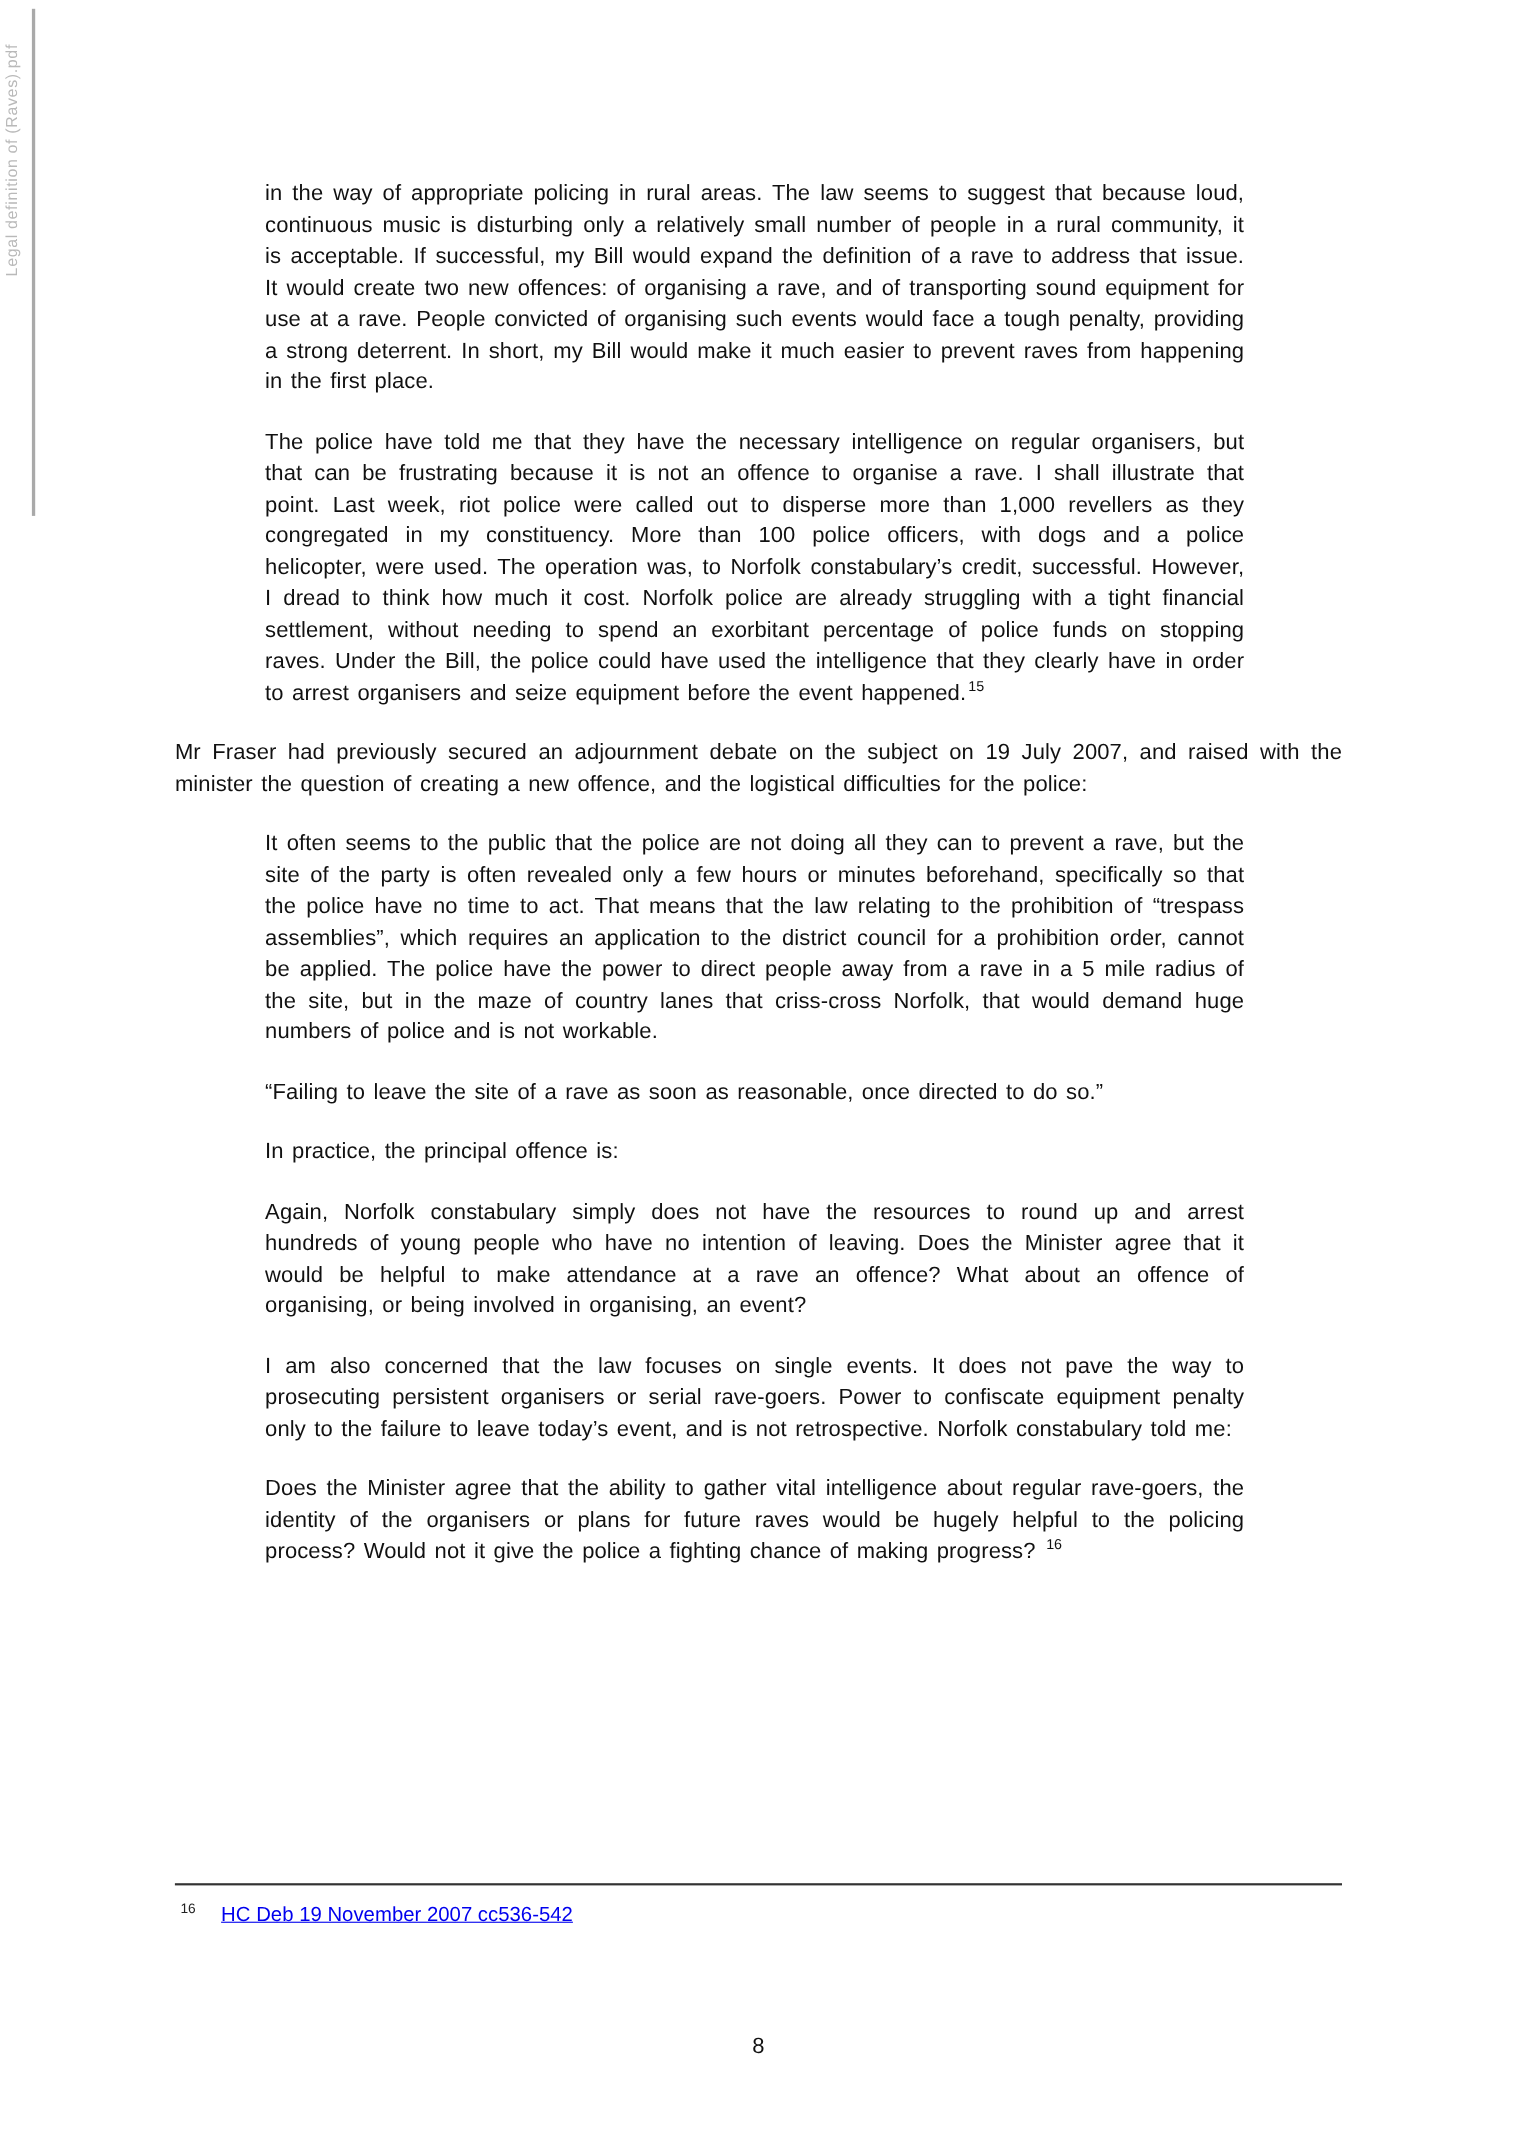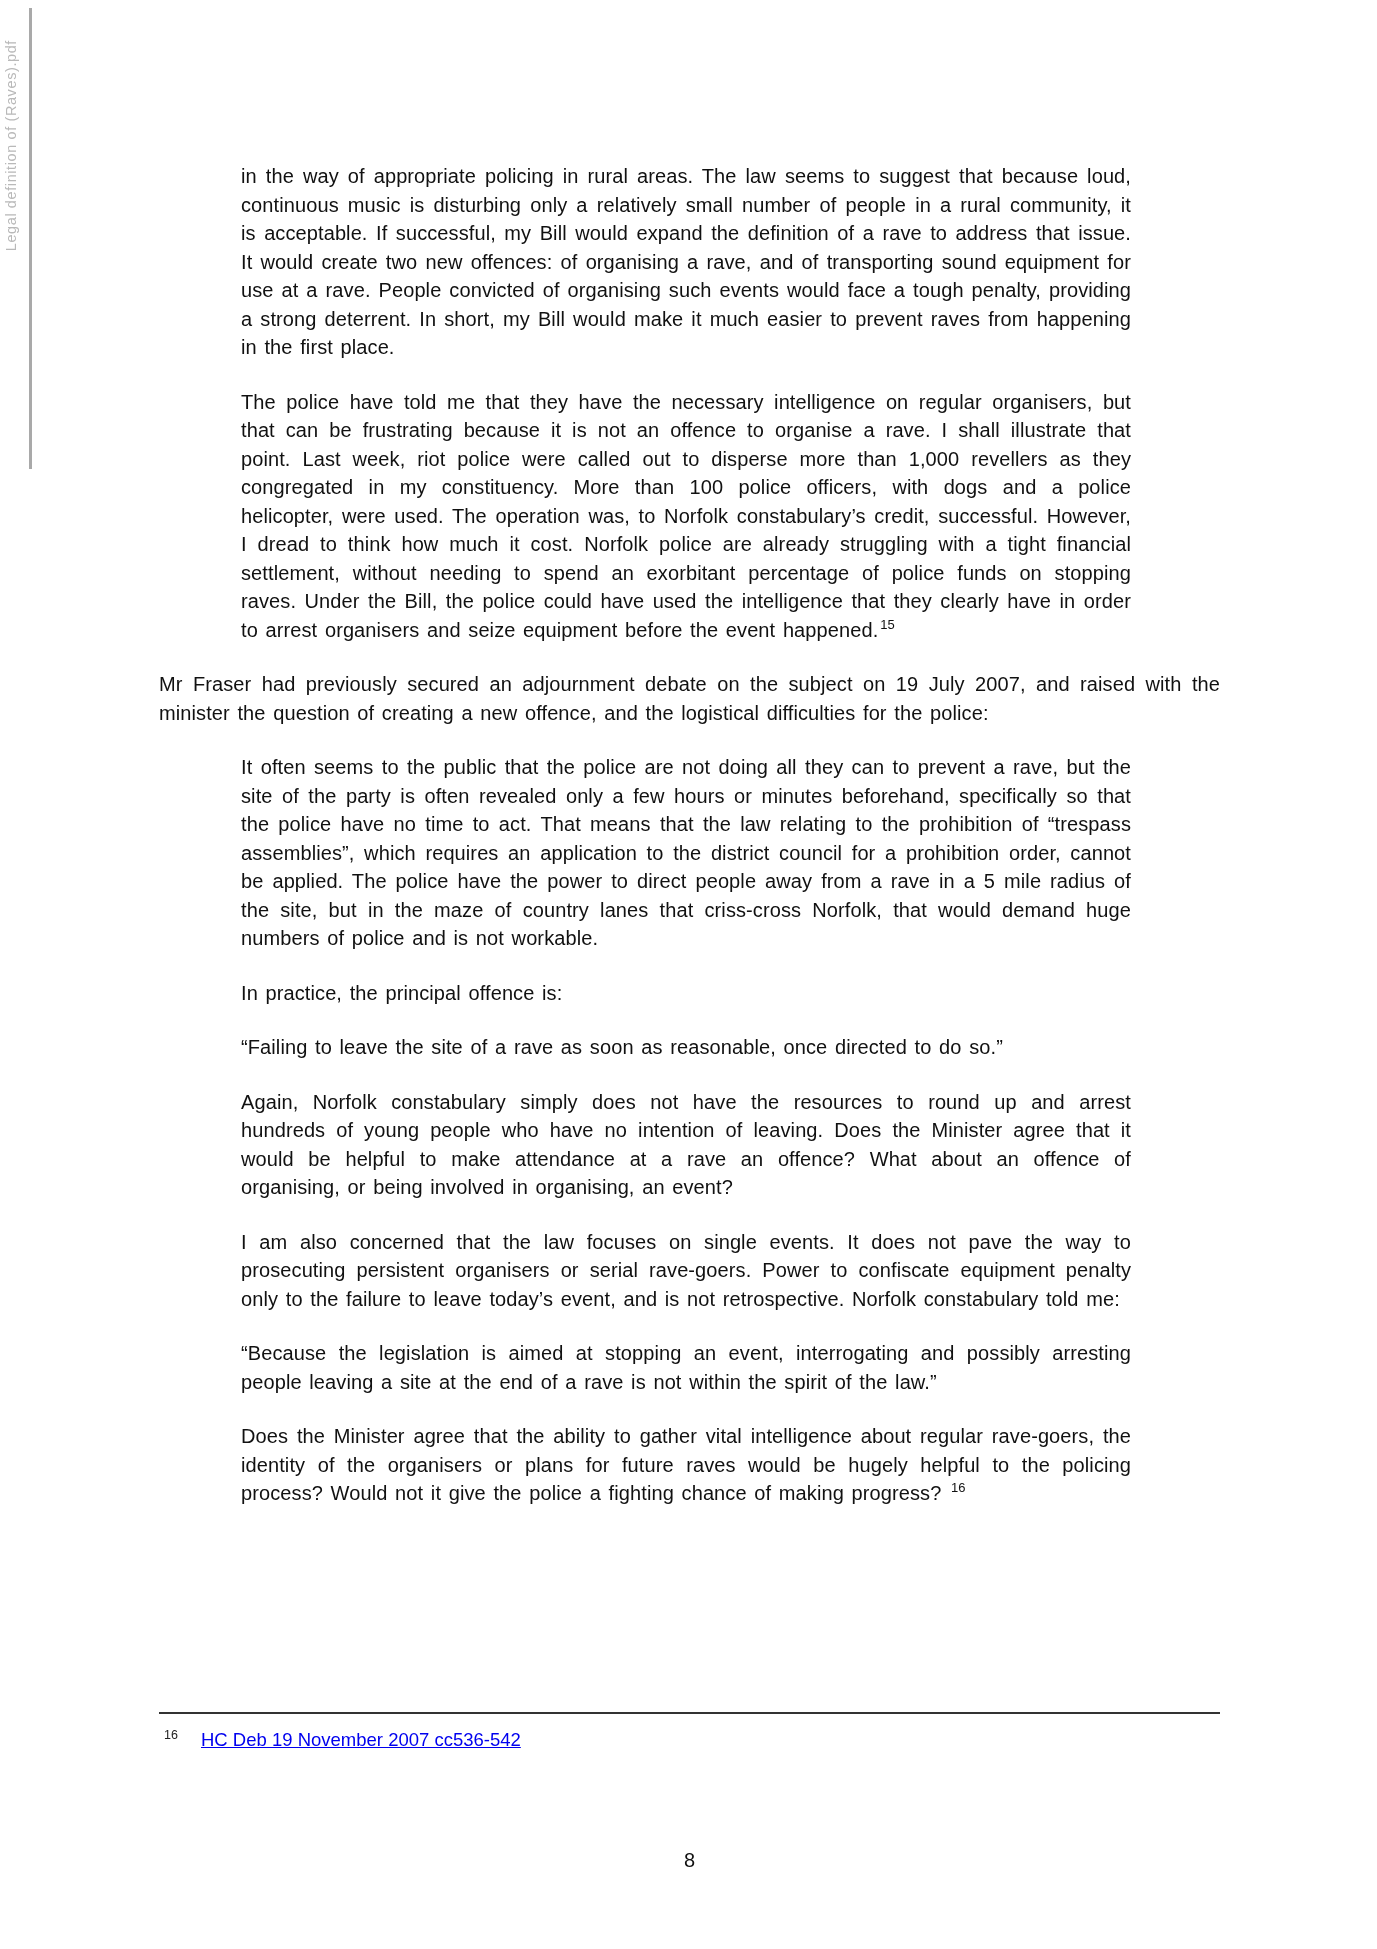--- a/index.html
+++ b/index.html
@@ -118,25 +118,24 @@
 
   <blockquote class="quote">
     <p>in the way of appropriate policing in rural areas. The law seems to suggest that because loud, continuous music is disturbing only a relatively small number of people in a rural community, it is acceptable. If successful, my Bill would expand the definition of a rave to address that issue. It would create two new offences: of organising a rave, and of transporting sound equipment for use at a rave. People convicted of organising such events would face a tough penalty, providing a strong deterrent. In short, my Bill would make it much easier to prevent raves from happening in the first place.</p>
     <p><span>The police have told me that they have the necessary intelligence on regular organisers, but that can be frustrating because it is not an offence to organise a rave. I shall illustrate that point. Last week, riot police were called out to disperse more than 1,000 revellers as they congregated in my constituency. More than 100 police officers, with dogs and a police helicopter, were used. The operation was, to Norfolk constabulary’s credit, successful. However, I dread to think how much it cost. Norfolk police are already struggling with a tight financial settlement, without needing to spend an exorbitant percentage of police funds on stopping raves. Under the Bill, the police could have used the intelligence that they clearly have in order to arrest organisers and seize equipment before the event happened.</span><sup class="fn-ref">15</sup></p>
   </blockquote>
 
   <p>Mr Fraser had previously secured an adjournment debate on the subject on 19 July 2007, and raised with the minister the question of creating a new offence, and the logistical difficulties for the police:</p>
 
   <blockquote class="quote">
     <p>It often seems to the public that the police are not doing all they can to prevent a rave, but the site of the party is often revealed only a few hours or minutes beforehand, specifically so that the police have no time to act. That means that the law relating to the prohibition of “trespass assemblies”, which requires an application to the district council for a prohibition order, cannot be applied. The police have the power to direct people away from a rave in a 5 mile radius of the site, but in the maze of country lanes that criss-cross Norfolk, that would demand huge numbers of police and is not workable.</p>
+    <p>“Failing to leave the site of a rave as soon as reasonable, once directed to do so.”</p>
     <p>In practice, the principal offence is:</p>
-    <p>“Failing to leave the site of a rave as soon as reasonable, once directed to do so.”</p>
     <p>Again, Norfolk constabulary simply does not have the resources to round up and arrest hundreds of young people who have no intention of leaving. Does the Minister agree that it would be helpful to make attendance at a rave an offence? What about an offence of organising, or being involved in organising, an event?</p>
     <p>I am also concerned that the law focuses on single events. It does not pave the way to prosecuting persistent organisers or serial rave-goers. Power to confiscate equipment penalty only to the failure to leave today’s event, and is not retrospective. Norfolk constabulary told me:</p>
-    <p>“Because the legislation is aimed at stopping an event, interrogating and possibly arresting people leaving a site at the end of a rave is not within the spirit of the law.”</p>
     <p><span>Does the Minister agree that the ability to gather vital intelligence about regular rave-goers, the identity of the organisers or plans for future raves would be hugely helpful to the policing process? Would not it give the police a fighting chance of making progress? </span><sup class="fn-ref">16</sup></p>
   </blockquote>
 
 </div>
 
 <div class="footnotes">
   <hr class="footnote-rule">
   <div class="footnote-row">
     <sup>16</sup><a>HC Deb 19 November 2007 cc536-542</a>
   </div>

